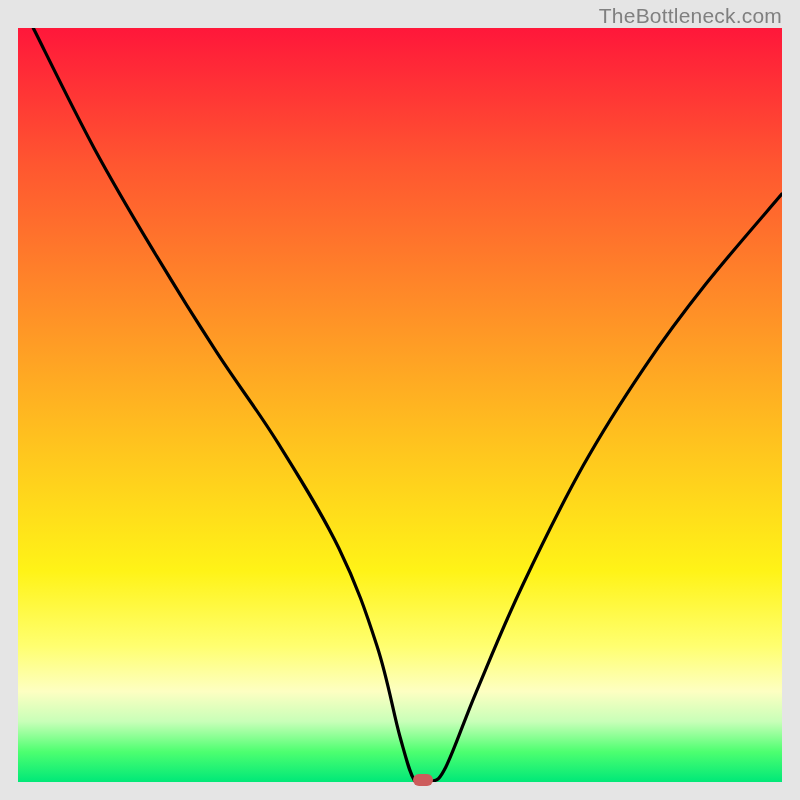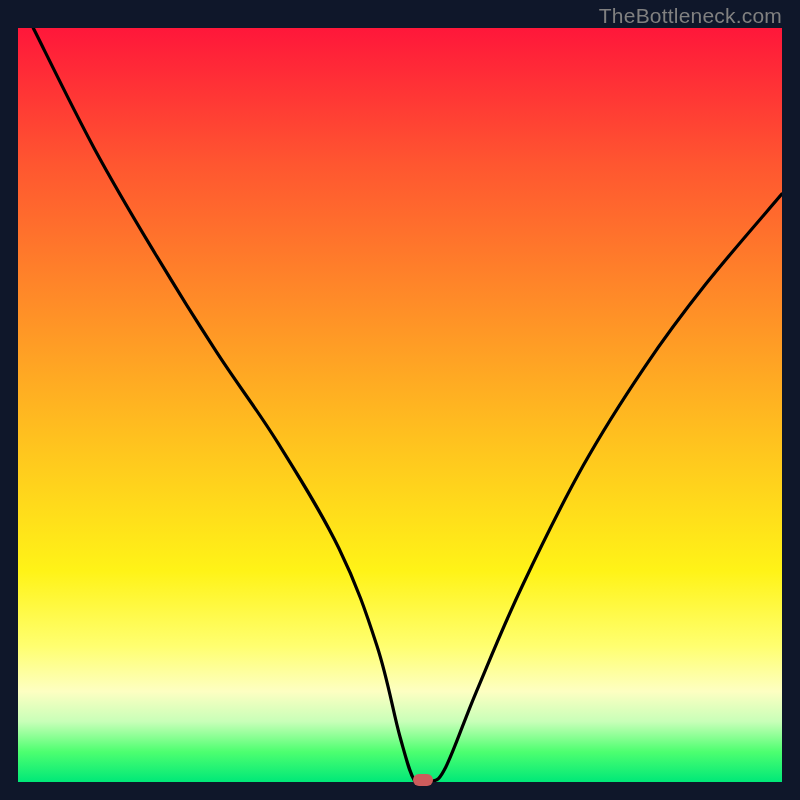--- a/index.html
+++ b/index.html
@@ -1,21 +1,21 @@
 <!DOCTYPE html>
 <html><head>
 <meta charset="utf-8">
 <style>
   * { margin: 0; padding: 0; box-sizing: border-box; }
   html, body { width: 800px; height: 800px; overflow: hidden; background: #000; }
   .chart-container {
     position: relative;
     width: 800px;
     height: 800px;
-    background: #0f172a;
+    background: #e5e5e5;
   }
   .plot-area {
     position: absolute;
     left: 18px;
     top: 28px;
     width: 764px;
     height: 754px;
     background: linear-gradient(to bottom,
       #ff173a 0%,
       #ff5630 18%,

